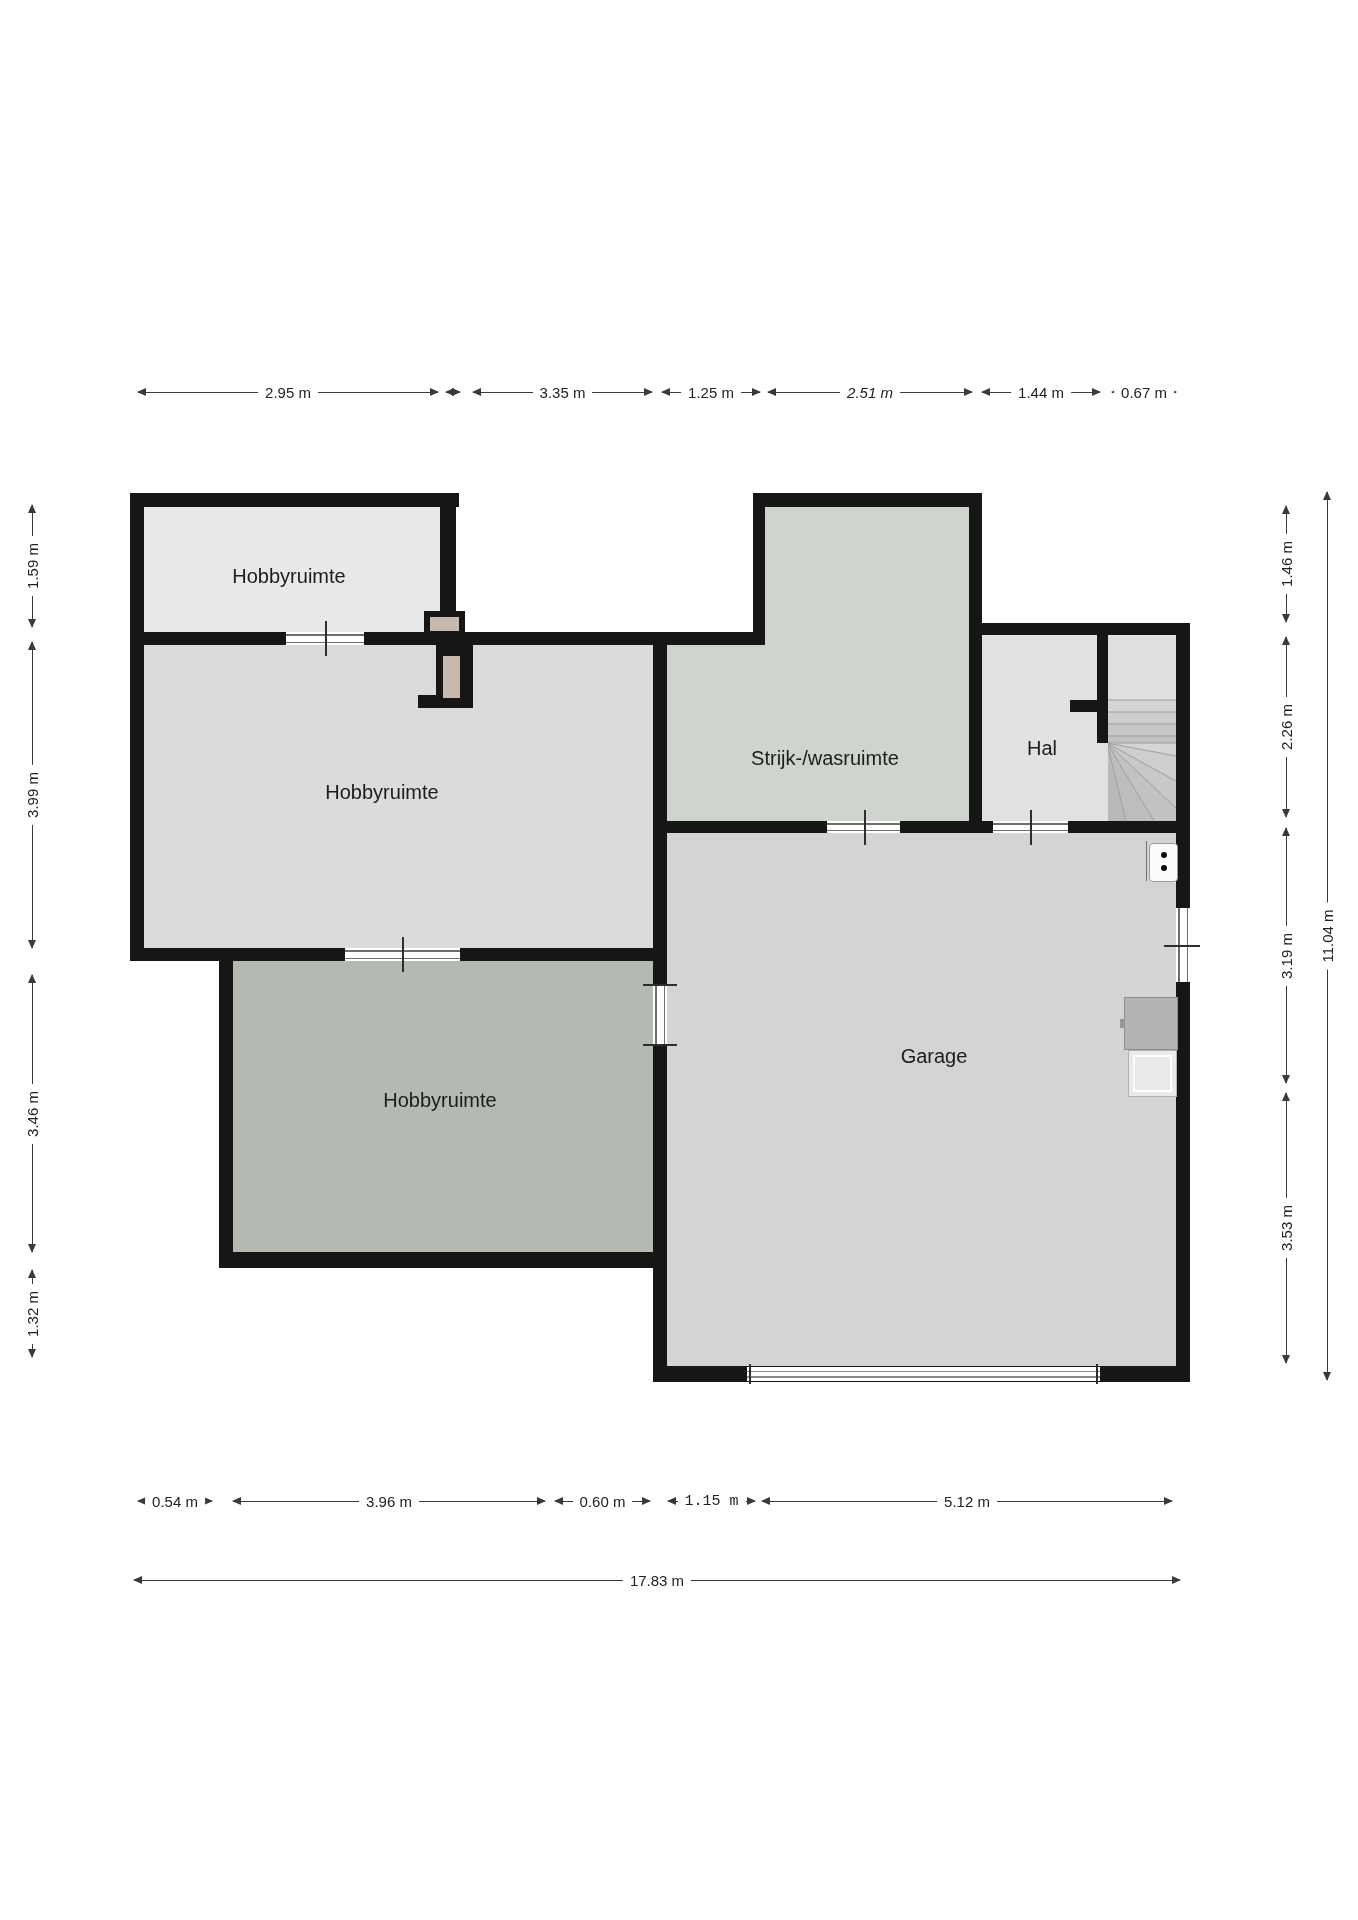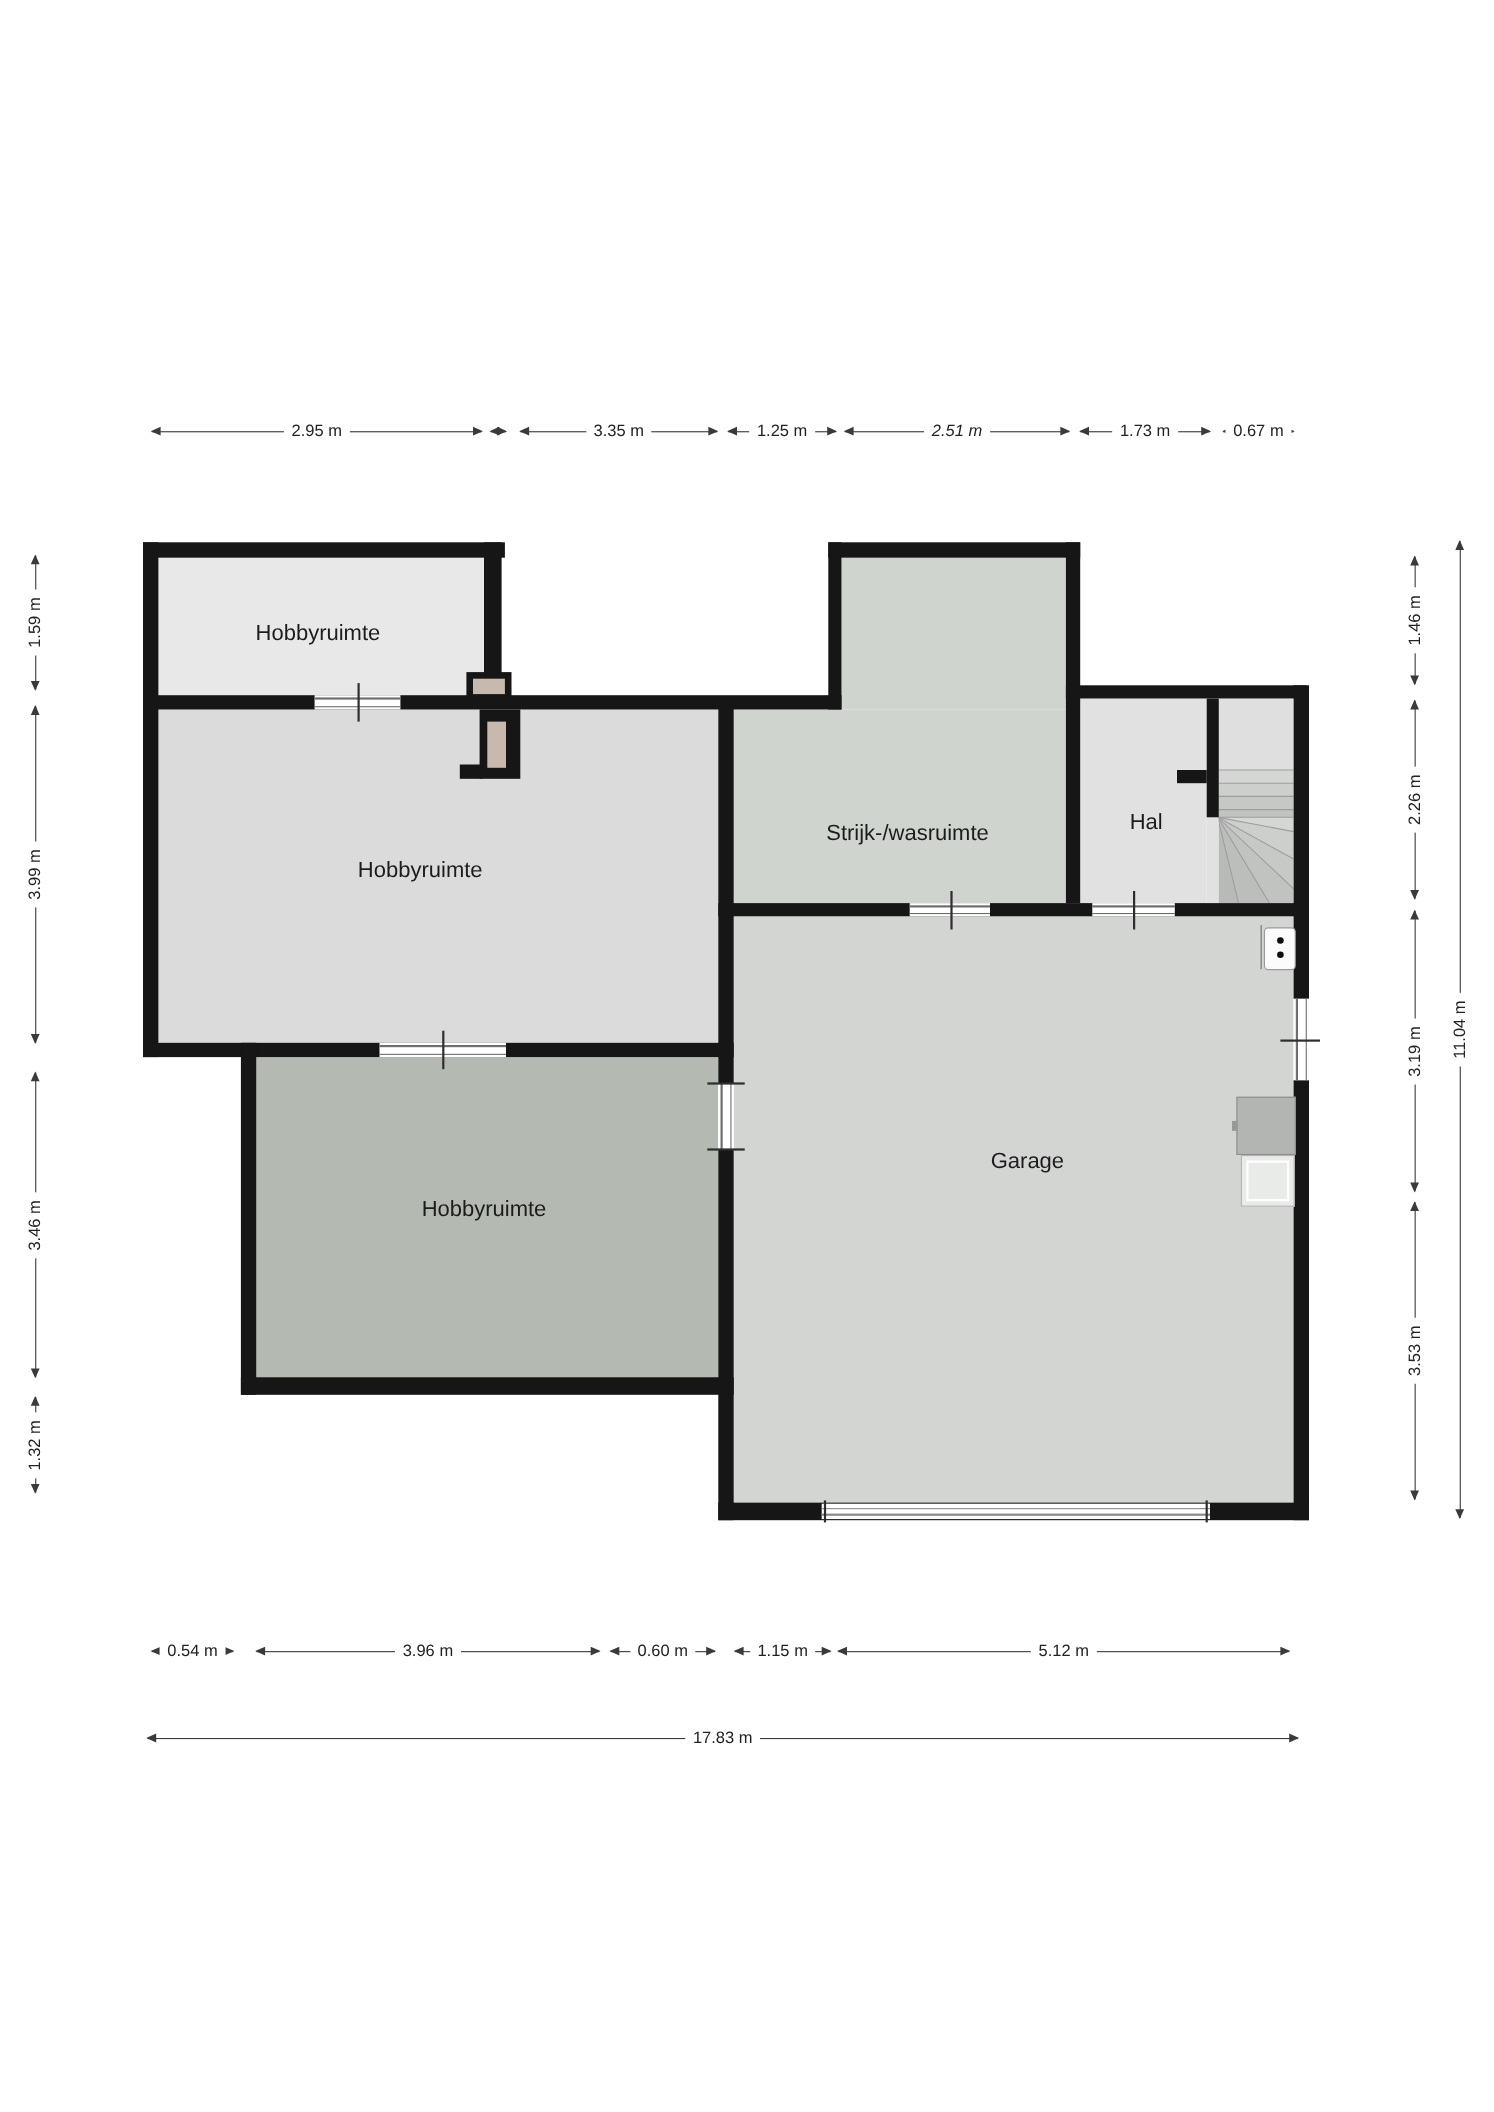--- a/index.html
+++ b/index.html
@@ -171,21 +171,21 @@
       <span class="dlab">1.25 m</span>
     </div>
     <div class="dim h" style="left: 768px; top: 391.5px; width: 204px; font-style: italic;">
       <span class="ar a1"></span>
       <span class="ar a2"></span>
       <span class="dlab">2.51 m</span>
     </div>
     <div class="dim h" style="left: 982px; top: 391.5px; width: 118px;">
       <span class="ar a1"></span>
       <span class="ar a2"></span>
-      <span class="dlab">1.73 m</span>
+      <span class="dlab">1.44 m</span>
     </div>
     <div class="dim h" style="left: 1112px; top: 391.5px; width: 64px;">
       <span class="ar a1"></span>
       <span class="ar a2"></span>
       <span class="dlab">0.67 m</span>
     </div>
     <div class="dim v" style="top: 505px; left: 31.5px; height: 122px;">
       <span class="ar a1"></span>
       <span class="ar a2"></span>
       <span class="dlab">1.59 m</span>
@@ -238,21 +238,21 @@
     <div class="dim h" style="left: 233px; top: 1500.5px; width: 312px;">
       <span class="ar a1"></span>
       <span class="ar a2"></span>
       <span class="dlab">3.96 m</span>
     </div>
     <div class="dim h" style="left: 555px; top: 1500.5px; width: 95px;">
       <span class="ar a1"></span>
       <span class="ar a2"></span>
       <span class="dlab">0.60 m</span>
     </div>
-    <div class="dim h" style="left: 668px; top: 1500.5px; width: 87px;">
+    <div class="dim h" style="left: 668px; top: 1500.5px; width: 87px; font-family: Liberation Mono, monospace;">
       <span class="ar a1"></span>
       <span class="ar a2"></span>
       <span class="dlab">1.15 m</span>
     </div>
     <div class="dim h" style="left: 762px; top: 1500.5px; width: 410px;">
       <span class="ar a1"></span>
       <span class="ar a2"></span>
       <span class="dlab">5.12 m</span>
     </div>
     <div class="dim h" style="left: 134px; top: 1579.5px; width: 1046px;">

